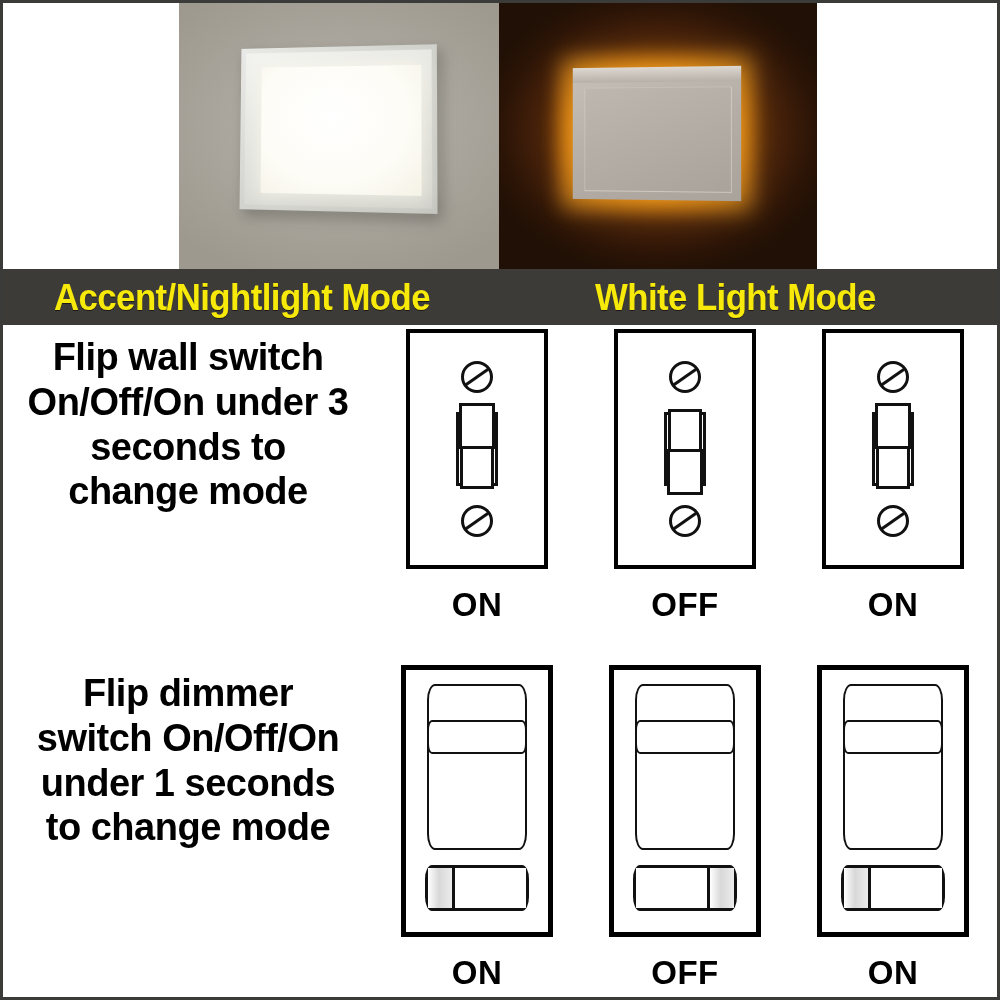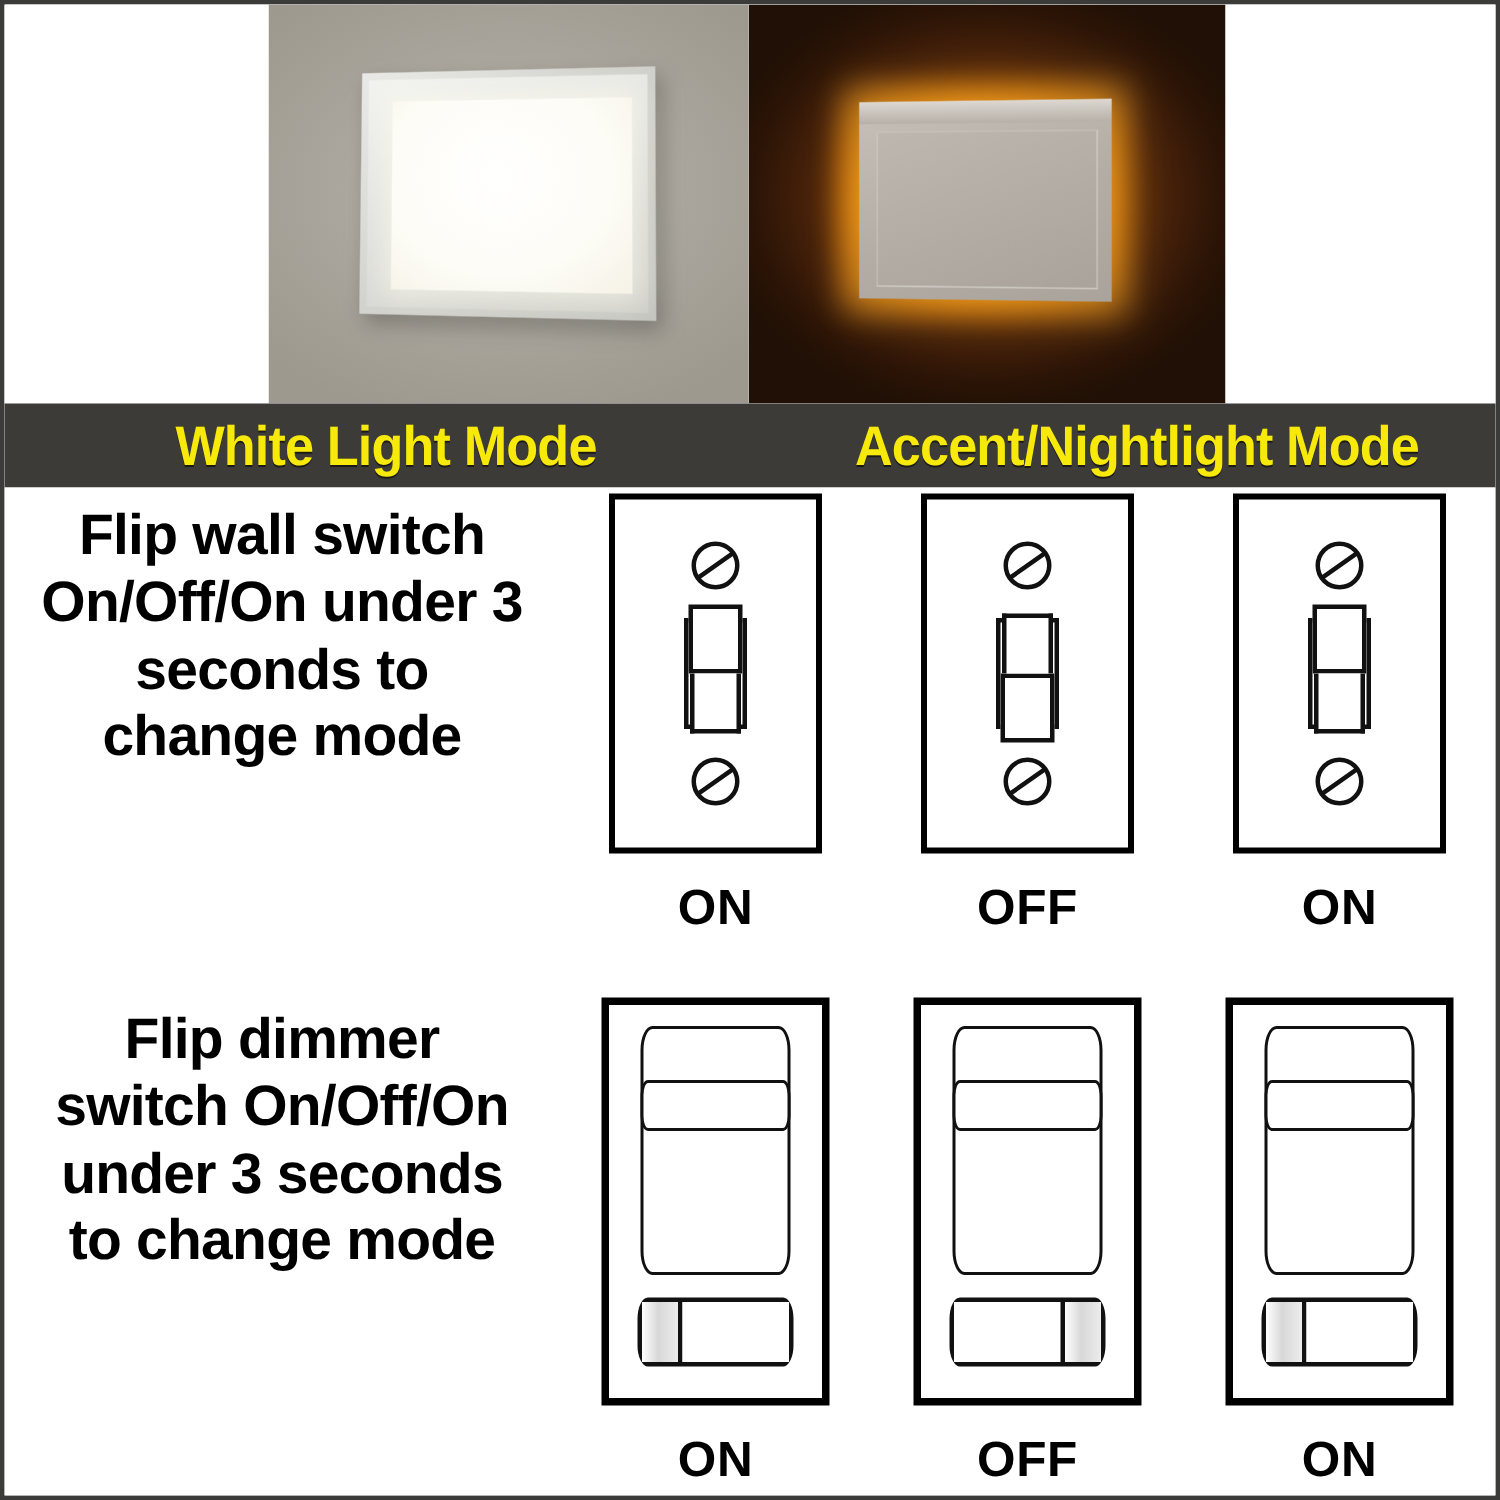--- a/index.html
+++ b/index.html
@@ -384,25 +384,25 @@
       <div class="fixture-night">
         <div class="night-rim"></div>
         <div class="night-lens"></div>
       </div>
     </div>
 
     <div class="photo-pad right"></div>
   </div>
 
   <div class="banner">
+    <div class="banner-cell accent-cell">
+      <span class="banner-label">Accent/Nightlight Mode</span>
+    </div>
     <div class="banner-cell white-cell">
       <span class="banner-label">White Light Mode</span>
-    </div>
-    <div class="banner-cell accent-cell">
-      <span class="banner-label">Accent/Nightlight Mode</span>
     </div>
   </div>
 
   <div class="grid">
 
     <div class="row">
       <div class="text-col">
         <div class="instruction">Flip wall switch On/Off/On under 3 seconds to change mode</div>
       </div>
       <div class="sw-cols">
@@ -441,21 +441,21 @@
             <div class="screw bottom"></div>
           </div>
           <div class="state-label">ON</div>
         </div>
 
       </div>
     </div>
 
     <div class="row">
       <div class="text-col">
-        <div class="instruction">Flip dimmer switch On/Off/On under 3 seconds to change mode</div>
+        <div class="instruction">Flip dimmer switch On/Off/On under 1 seconds to change mode</div>
       </div>
       <div class="sw-cols">
 
         <div class="sw-cell">
           <div class="dimmer-plate">
             <div class="paddle">
               <div class="paddle-slot"></div>
             </div>
             <div class="rocker on">
               <div class="rocker-half shaded"></div>

